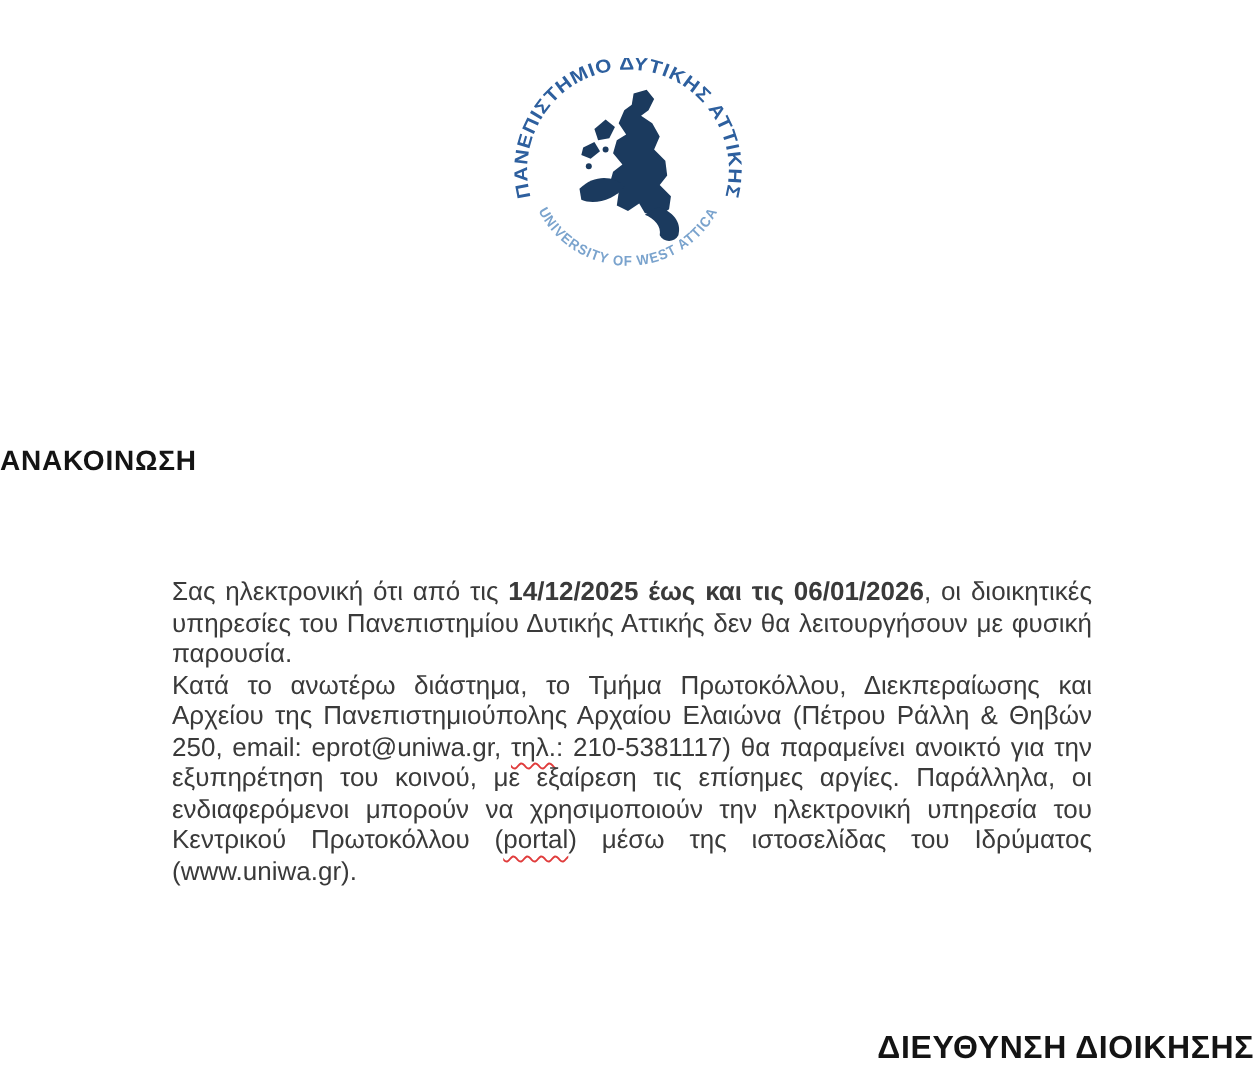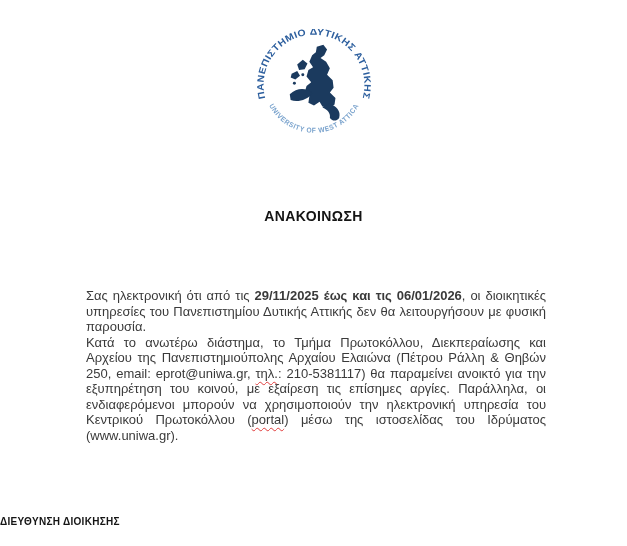--- a/index.html
+++ b/index.html
@@ -34,24 +34,23 @@
     letter-spacing:0.4px;
   }
   .arc-english{
     font-family:"Liberation Sans", sans-serif;
     font-weight:bold;
     font-size:7.6px;
     letter-spacing:0.6px;
   }
   .doc-heading{
     position:absolute;
-    top:208px;
+    top:222px;
     left:0;
     width:100%;
-    text-align:center;
     font-size:14px;
     font-weight:bold;
     letter-spacing:0.4px;
     color:var(--heading-color);
   }
   .body-text{
     position:absolute;
     top:288px;
     left:86px;
     width:460px;
@@ -69,25 +68,26 @@
     text-decoration-style:wavy;
     text-decoration-color:var(--squiggle-color);
     text-decoration-thickness:1px;
     text-underline-offset:3px;
   }
   .doc-footer{
     position:absolute;
     top:516px;
     left:0;
     width:100%;
-    text-align:left;
-    font-size:10px;
+    text-align:right;
+    font-size:16px;
     font-weight:bold;
     letter-spacing:0.3px;
     color:var(--heading-color);
+    padding-left:24px;
   }
 </style>
 </head>
 <body>
 
 <div class="page">
 
   <div class="logo">
     <svg viewBox="0 0 140 120">
       <defs>
@@ -108,19 +108,19 @@
       </text>
       <text class="arc-english" fill="#7aa3cd">
         <textPath href="#arcBottom" startOffset="50%" text-anchor="middle" lengthAdjust="spacingAndGlyphs" textLength="118">UNIVERSITY OF WEST ATTICA</textPath>
       </text>
     </svg>
   </div>
 
   <div class="doc-heading">ΑΝΑΚΟΙΝΩΣΗ</div>
 
   <div class="body-text">
-      <p><span>Σας ηλεκτρονική ότι από τις </span><span class="bold">29/11/2025 έως και τις 06/01/2026</span><span>, οι διοικητικές υπηρεσίες του Πανεπιστημίου Δυτικής Αττικής δεν θα λειτουργήσουν με φυσική παρουσία.</span></p>
+      <p><span>Σας ηλεκτρονική ότι από τις </span><span class="bold">14/12/2025 έως και τις 06/01/2026</span><span>, οι διοικητικές υπηρεσίες του Πανεπιστημίου Δυτικής Αττικής δεν θα λειτουργήσουν με φυσική παρουσία.</span></p>
       <p><span>Κατά το ανωτέρω διάστημα, το Τμήμα Πρωτοκόλλου, Διεκπεραίωσης και Αρχείου της Πανεπιστημιούπολης Αρχαίου Ελαιώνα (Πέτρου Ράλλη &amp; Θηβών 250, email: eprot@uniwa.gr, </span><span class="misspelled">τηλ.</span><span>: 210-5381117) θα παραμείνει ανοικτό για την εξυπηρέτηση του κοινού, με εξαίρεση τις επίσημες αργίες. Παράλληλα, οι ενδιαφερόμενοι μπορούν να χρησιμοποιούν την ηλεκτρονική υπηρεσία του Κεντρικού Πρωτοκόλλου (</span><span class="misspelled">portal</span><span>) μέσω της ιστοσελίδας του Ιδρύματος (www.uniwa.gr).</span></p>
     </div>
 
   <div class="doc-footer">ΔΙΕΥΘΥΝΣΗ ΔΙΟΙΚΗΣΗΣ</div>
 
 </div>
 
 </body></html>

